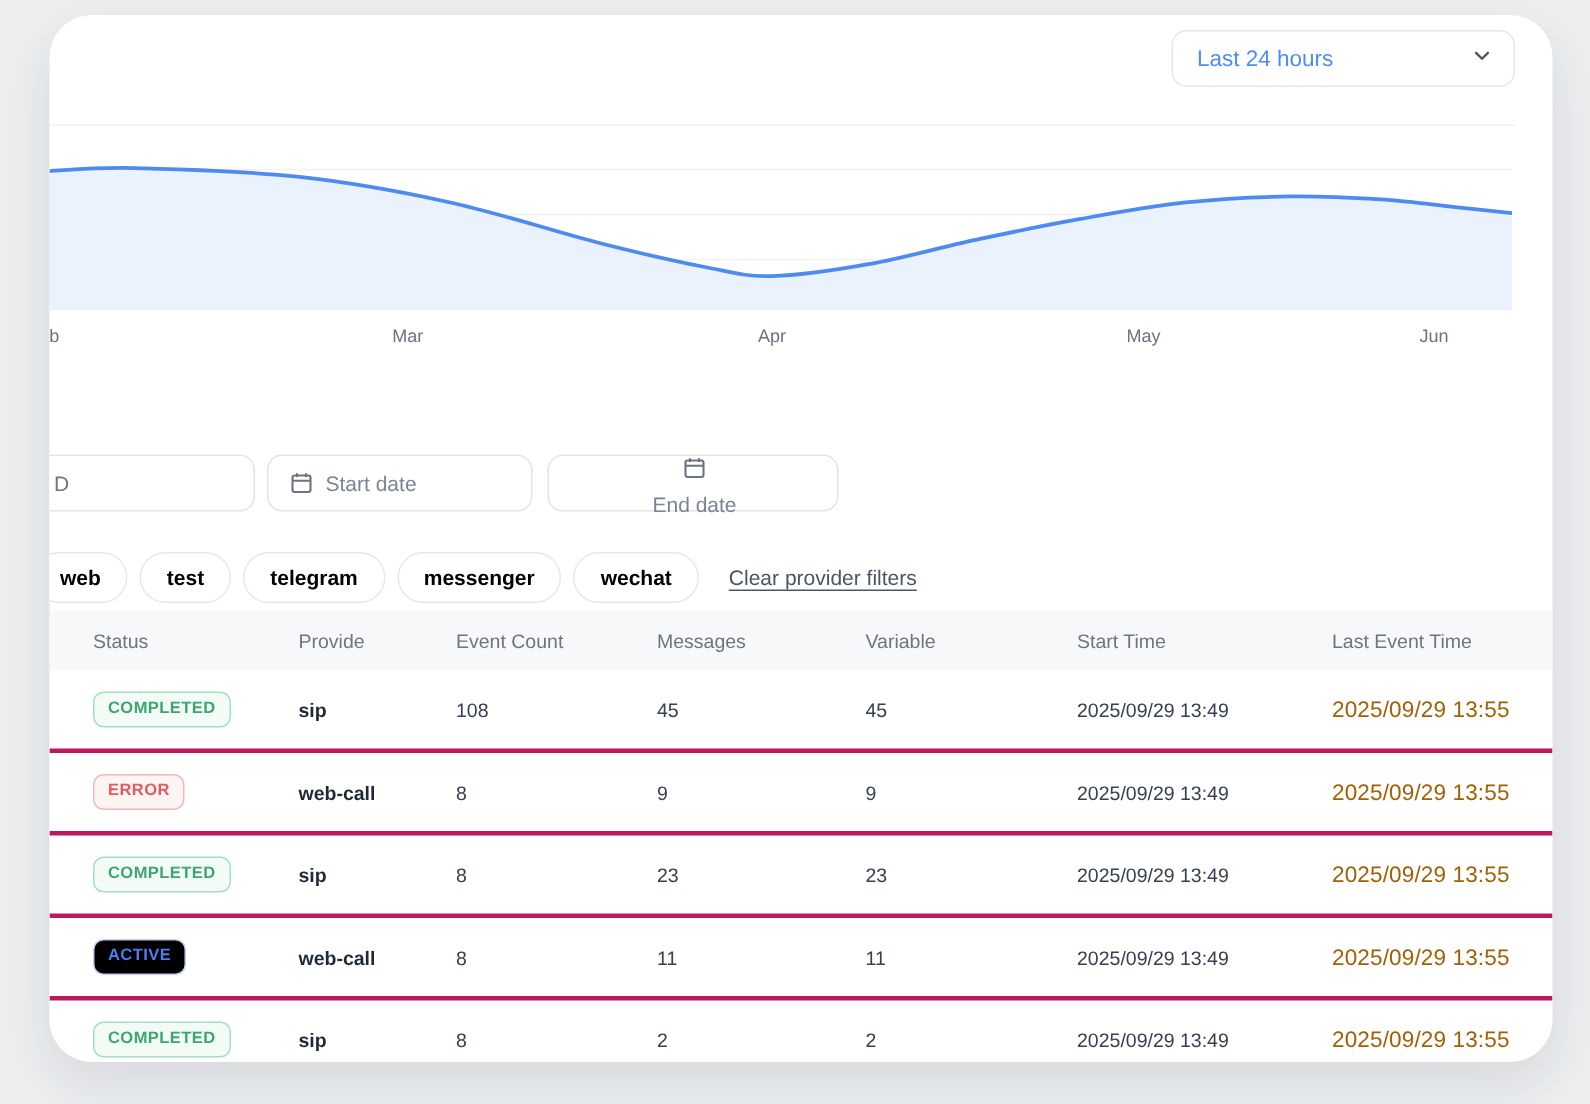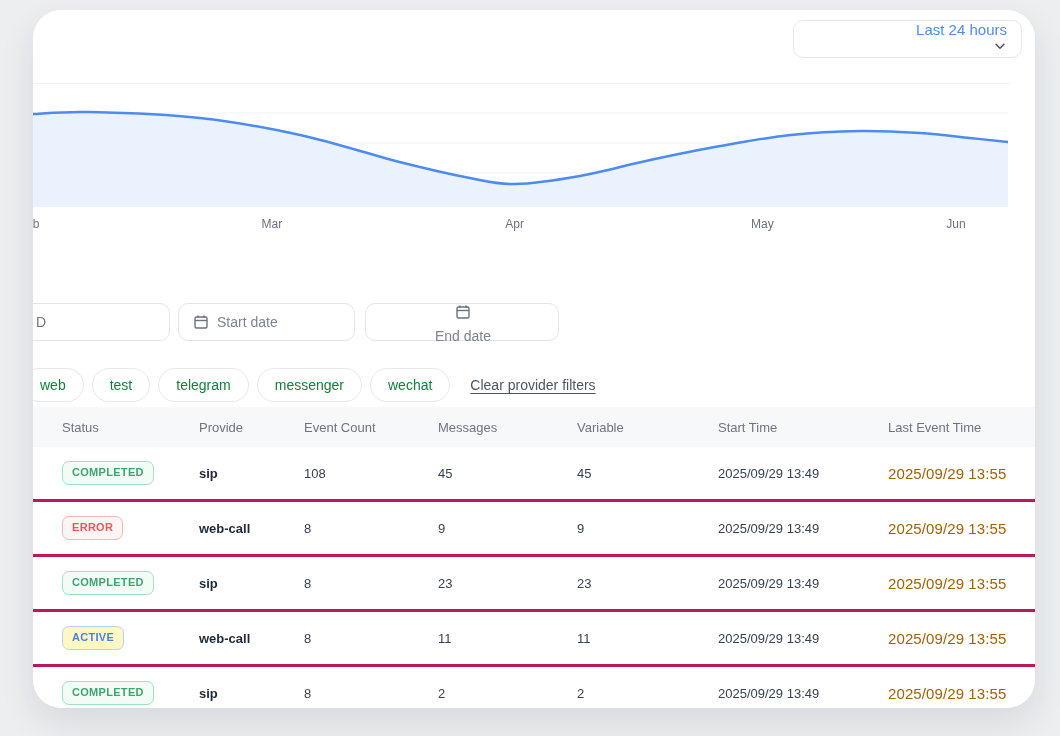--- a/index.html
+++ b/index.html
@@ -11,25 +11,24 @@
     overflow:hidden;
   }
   .card {
     position:absolute; left:33px; top:10px; width:1002px; height:698px;
     background:#ffffff; border-radius:28px;
     box-shadow:0 14px 34px rgba(30,35,48,.10);
     overflow:hidden;
   }
   
   .dropdown {
-    position:absolute; right:13px; top:10px; width:229px; height:38px;
+    position:absolute; right:25px; top:10px; width:229px; height:38px;
     border:1px solid #e4e6ea; border-radius:10px; background:#fff;
-    display:flex; align-items:flex-end; padding:0 14px 0 16px;
+    display:flex; align-items:center; padding:0 14px 0 16px;
     cursor:pointer;
-    flex-direction:column;
   }
   .dropdown .dd-label { color:#4e8cf5; font-size:15px; flex:1; }
   .dropdown svg { width:14px; height:14px; stroke:#4b5563; }
   .hdr-divider { position:absolute; left:0; top:73px; width:977px; height:1px; background:#f0f1f2; }
   
   .chart-wrap { position:absolute; left:0; top:85px; width:975px; height:112px; }
   .chart-wrap svg { display:block; width:975px; height:112px; }
   .x-labels { position:absolute; left:0; top:207px; width:1002px; height:18px; }
   .x-labels span {
     position:absolute; transform:translateX(-50%);
@@ -50,21 +49,21 @@
   }
   #start-date { left:145px; width:177px; padding-left:14px;text-align:center; }
   #end-date  { left:332px; width:194px; padding-left:14px;flex-direction:column; }
   .cal-icon svg { width:16px; height:16px; stroke:#6b7280; display:block; }
   .chips-row {
     position:absolute; left:-11px; top:358px; width:1013px;
     display:flex; align-items:center; gap:8px;
   }
   .chip {
     border:1px solid #e7e8ec; border-radius:999px; background:#fff;
-    padding:8px 17px; font-size:14px; font-weight:400; color:#15803d;
+    padding:8px 17px; font-size:14px; font-weight:700; color:#000000;
     cursor:pointer; white-space:nowrap;
   }
   .clear-link {
     margin-left:12px; font-size:14px; color:#4b5563;
     text-decoration:underline; text-underline-offset:3px; cursor:pointer;
     white-space:nowrap;
   }
   
   .table { position:absolute; left:0; top:397px; width:1002px; }
   .trow, .thead {
@@ -185,21 +184,21 @@
         <div class="trow">
           <span><span class="badge" style="color: rgb(61, 165, 111); border-color: rgb(163, 224, 191); background: rgb(243, 251, 247);">COMPLETED</span></span>
           <span class="provider">sip</span>
           <span>8</span>
           <span>23</span>
           <span>23</span>
           <span>2025/09/29 13:49</span>
           <span class="last-time">2025/09/29 13:55</span>
         </div>
         <div class="trow">
-          <span><span class="badge" style="color: rgb(79, 125, 240); border-color: rgb(188, 206, 248); background: #fef9c3;">ACTIVE</span></span>
+          <span><span class="badge" style="color: rgb(79, 125, 240); border-color: rgb(188, 206, 248); background: #000000;">ACTIVE</span></span>
           <span class="provider">web-call</span>
           <span>8</span>
           <span>11</span>
           <span>11</span>
           <span>2025/09/29 13:49</span>
           <span class="last-time">2025/09/29 13:55</span>
         </div>
         <div class="trow">
           <span><span class="badge" style="color: rgb(61, 165, 111); border-color: rgb(163, 224, 191); background: rgb(243, 251, 247);">COMPLETED</span></span>
           <span class="provider">sip</span>

